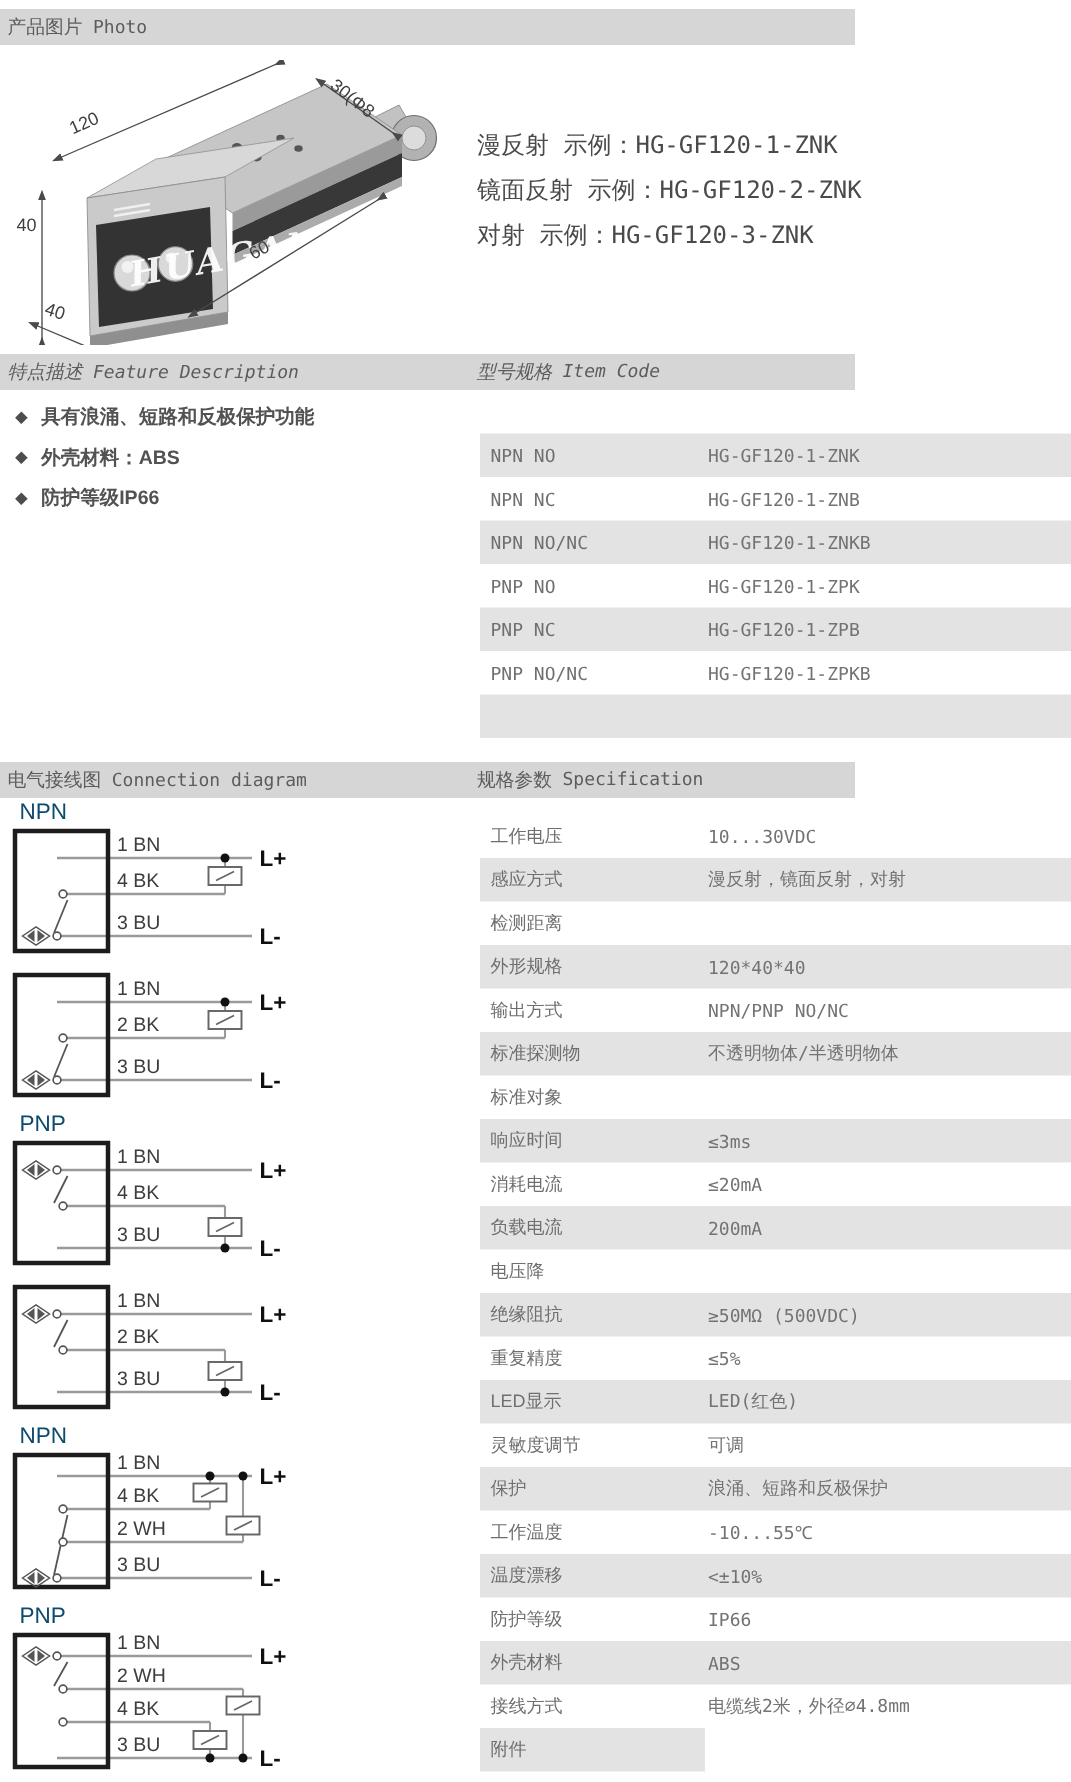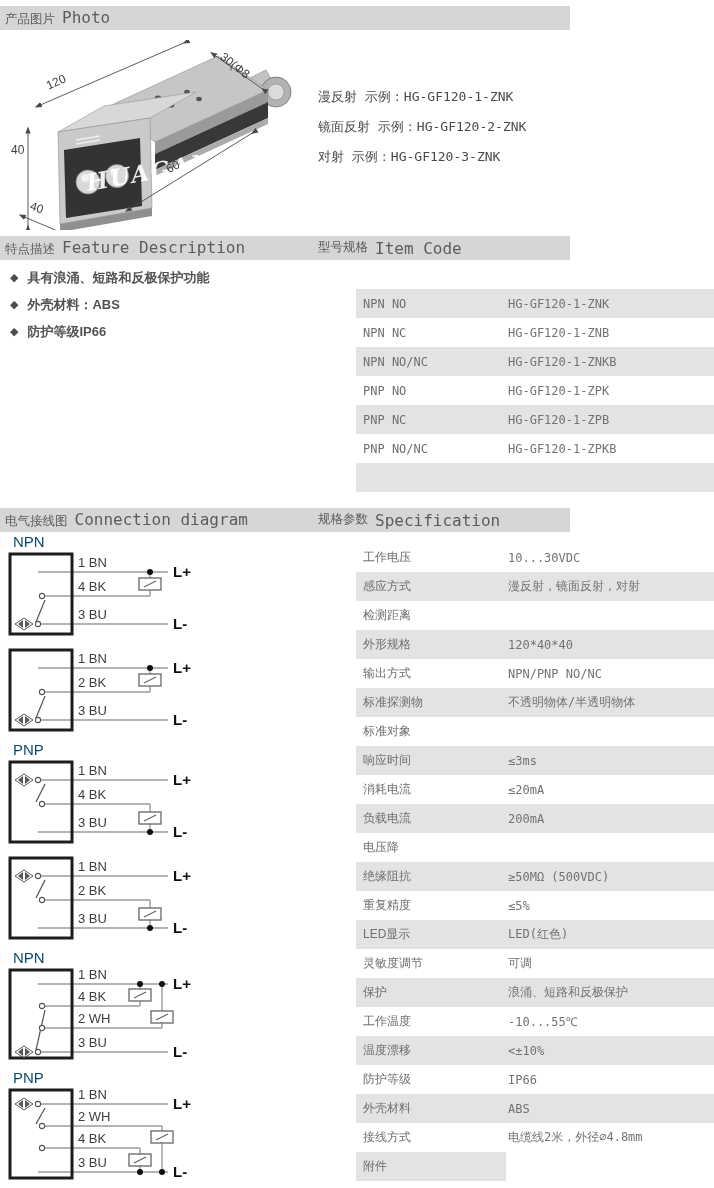--- a/index.html
+++ b/index.html
@@ -1,36 +1,36 @@
 <!DOCTYPE html>
 <html><head>
 <meta charset="utf-8">
 <style>
   html,body{margin:0;padding:0;background:#fff;}
   body{width:714px;height:1188px;position:relative;font-family:"Liberation Sans","DejaVu Sans",sans-serif;overflow:hidden;}
   .bar{position:absolute;left:0;width:570px;height:24px;background:#d6d6d6;color:#5c5c5c;font-size:12.5px;display:flex;align-items:center;}
   .bar .t-left{padding-left:5px;width:308px;flex:none;display:flex;align-items:baseline;}
   .bar .t-right{padding-left:5px;display:flex;align-items:flex-start;}
-  .bar .en{font-family:"DejaVu Sans Mono","Liberation Mono",monospace;margin-left:7px;font-size:16px;}
-  #bar-photo{top:6px;} #bar-feature{top:236px;} #bar-connection{top:508px;}
+  .bar .en{font-family:"DejaVu Sans Mono","Liberation Mono",monospace;margin-left:7px;font-size:12px;}
+  #bar-photo{top:6px;} #bar-feature{top:236px;font-style:italic;} #bar-connection{top:508px;}
 
   
   #product-drawing{position:absolute;top:40px;left:8px;}
   #photo-captions{position:absolute;top:82px;left:318px;}
-  .cap{height:30px;line-height:30px;font-size:13px;color:#4a4a4a;font-family:"DejaVu Sans Mono","Liberation Sans",sans-serif;}
+  .cap{height:30px;line-height:30px;font-size:16px;color:#4a4a4a;font-family:"DejaVu Sans Mono","Liberation Sans",sans-serif;}
 
   
   #features{position:absolute;top:264px;left:8px;width:300px;}
   .feat{height:27px;display:flex;align-items:center;color:#525252;font-weight:bold;font-size:13px;}
   .feat .dia{margin:0 9px 0 2px;font-size:11px;color:#4d4d4d;}
 
   
   .dtable{position:absolute;left:320px;width:394px;}
   #item-table{top:289px;} #spec-table{top:543px;}
-  .trow{display:flex;height:29px;align-items:center;font-size:12px;margin-left:36px;}
+  .trow{display:flex;height:29px;align-items:center;font-size:12px;}
   .cell{height:29px;display:flex;align-items:center;box-sizing:border-box;}
   .cell-label{width:150px;padding-left:7px;color:#6f6f6f;}
   .cell-value{flex:1;padding-left:2px;color:#737373;}
   .mono{font-family:"DejaVu Sans Mono","Liberation Mono",monospace;font-size:12px;}
   .g{background:#e3e3e3;}
 
   
   #diagrams{position:absolute;top:534px;left:8px;width:305px;}
   .diagram{margin-bottom:8px;}
   .dlabel{font-size:15px;color:#0c4a6e;height:16px;line-height:16px;margin-left:5px;}

